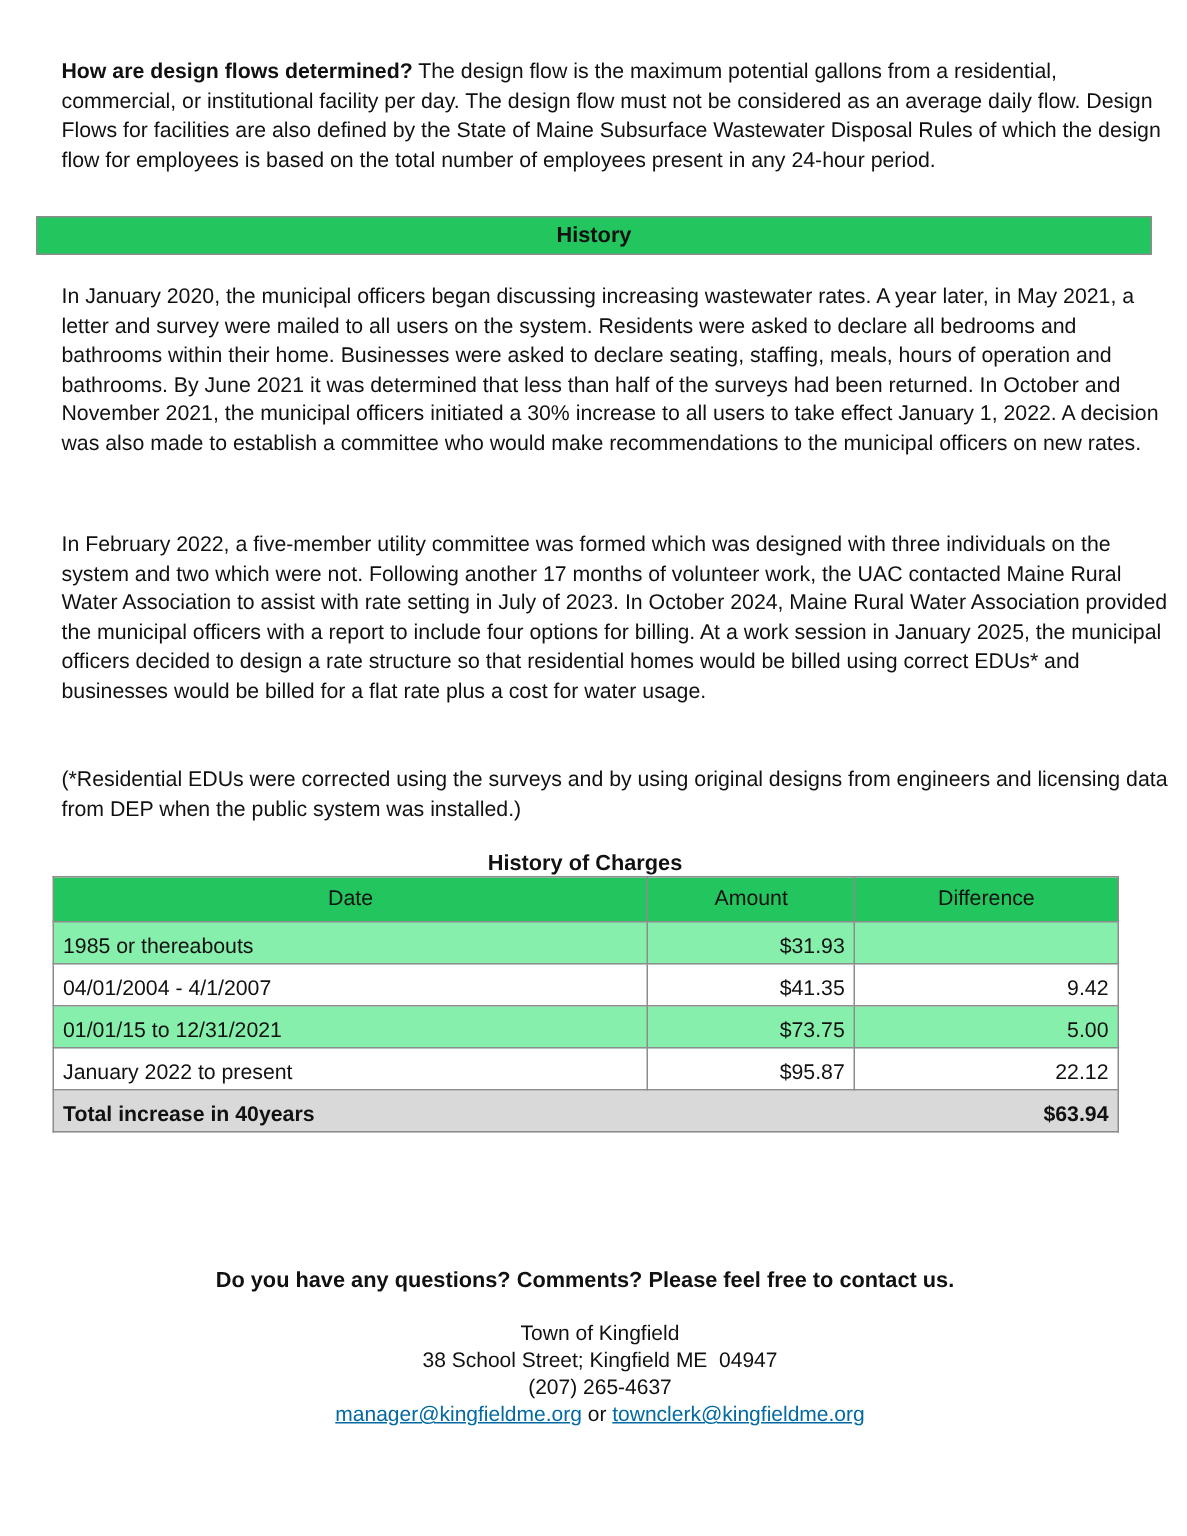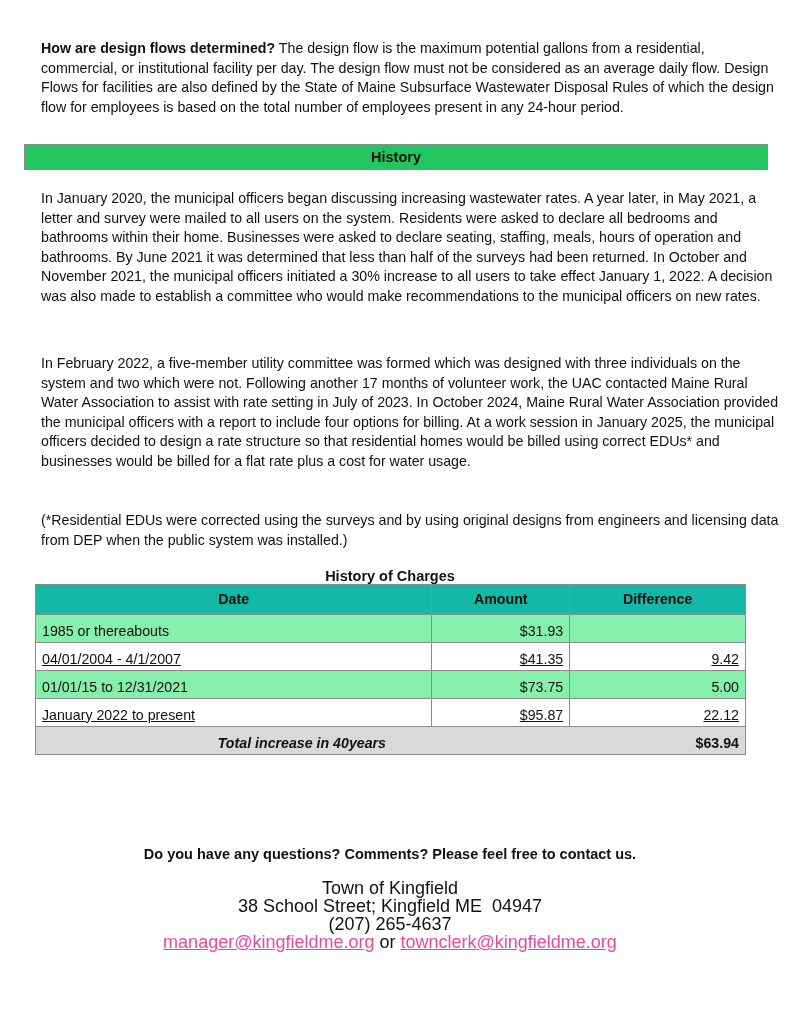--- a/index.html
+++ b/index.html
@@ -25,36 +25,36 @@
       font-weight: bold; font-size: 14.5px;
     }
     table.charges {
       position: absolute; top: 584px; left: 6px; width: 711px;
       border-collapse: collapse; font-size: 14.2px;
     }
     table.charges th, table.charges td {
       border: 1.5px solid #8c8c8c; height: 26px; padding: 0 6px;
       vertical-align: bottom; padding-bottom: 1px;
     }
-    table.charges th { font-weight: bold; text-align: center; background: #14b8a6; vertical-align: middle; padding-top: 2px; }
+    table.charges th { font-weight: normal; text-align: center; background: #22c55e; vertical-align: middle; padding-top: 2px; }
     table.charges td.num { text-align: right; }
     table.charges tr.shade td { background: #86efac; }
-    table.charges tr.plain td { background: #ffffff; text-decoration: underline; }
+    table.charges tr.plain td { background: #ffffff; }
     table.charges tr.total td { background: #d9d9d9; font-weight: bold; }
-    table.charges tr.total td.label { text-align: center; padding-right: 8px; border-right: none; font-style: italic; }
+    table.charges tr.total td.label { text-align: left; padding-right: 8px; border-right: none; }
     table.charges tr.total td.tval { border-left: none; }
     .contact-q {
       position: absolute; top: 845px; left: 0; width: 722px; text-align: center;
       font-weight: bold; font-size: 14.5px;
     }
     .contact {
-      position: absolute; top: 879px; left: 0; width: 722px; text-align: center;
-      font-size: 18px; line-height: 18px;
+      position: absolute; top: 879px; left: 10px; width: 722px; text-align: center;
+      font-size: 14px; line-height: 18px;
     }
-    .contact a { color: #ec4899; text-decoration: underline; }
+    .contact a { color: #0369a1; text-decoration: underline; }
   </style>
 </head>
 <body>
 
 <div class="page">
 
   <p class="intro"><b>How are design flows determined?</b><span> The design flow is the maximum potential gallons from a residential, commercial, or institutional facility per day. The design flow must not be considered as an average daily flow. Design Flows for facilities are also defined by the State of Maine Subsurface Wastewater Disposal Rules of which the design flow for employees is based on the total number of employees present in any 24-hour period.</span></p>
 
   <div class="history-box">History</div>
 

